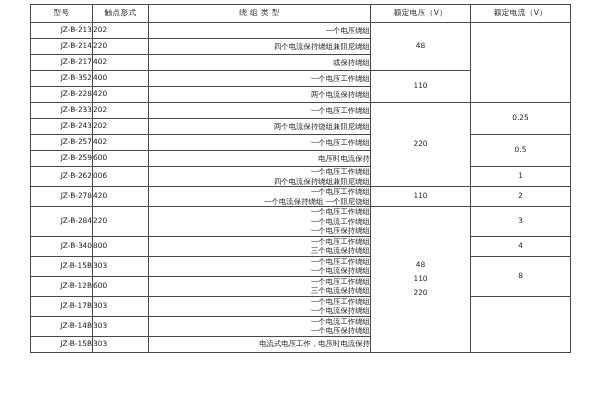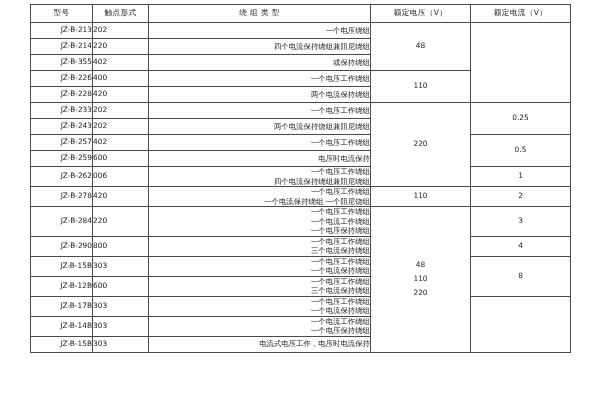--- a/index.html
+++ b/index.html
@@ -123,28 +123,28 @@
           </td>
         </tr>
         <tr>
           <td class="model">JZ-B-214</td>
           <td class="contact">220</td>
           <td class="wind">
             <span class="wl">四个电流保持绕组兼阻尼绕组</span>
           </td>
         </tr>
         <tr>
-          <td class="model">JZ-B-355</td>
+          <td class="model">JZ-B-217</td>
           <td class="contact">402</td>
           <td class="wind">
             <span class="wl">或保持绕组</span>
           </td>
         </tr>
         <tr>
-          <td class="model">JZ-B-226</td>
+          <td class="model">JZ-B-352</td>
           <td class="contact">400</td>
           <td class="wind">
             <span class="wl">一个电压工作绕组</span>
           </td>
           <td class="volt" rowspan="2">
             <div class="vstack">
               <span>110</span>
             </div>
           </td>
         </tr>
@@ -244,21 +244,21 @@
               <span>220</span>
             </div>
           </td>
           <td class="curr" rowspan="1">
             <div class="cstack">
               <span>3</span>
             </div>
           </td>
         </tr>
         <tr>
-          <td class="model">JZ-B-290</td>
+          <td class="model">JZ-B-340</td>
           <td class="contact">800</td>
           <td class="wind">
             <span class="wl">一个电压工作绕组</span>
             <span class="wl">三个电流保持绕组</span>
           </td>
           <td class="curr" rowspan="1">
             <div class="cstack">
               <span>4</span>
             </div>
           </td>

